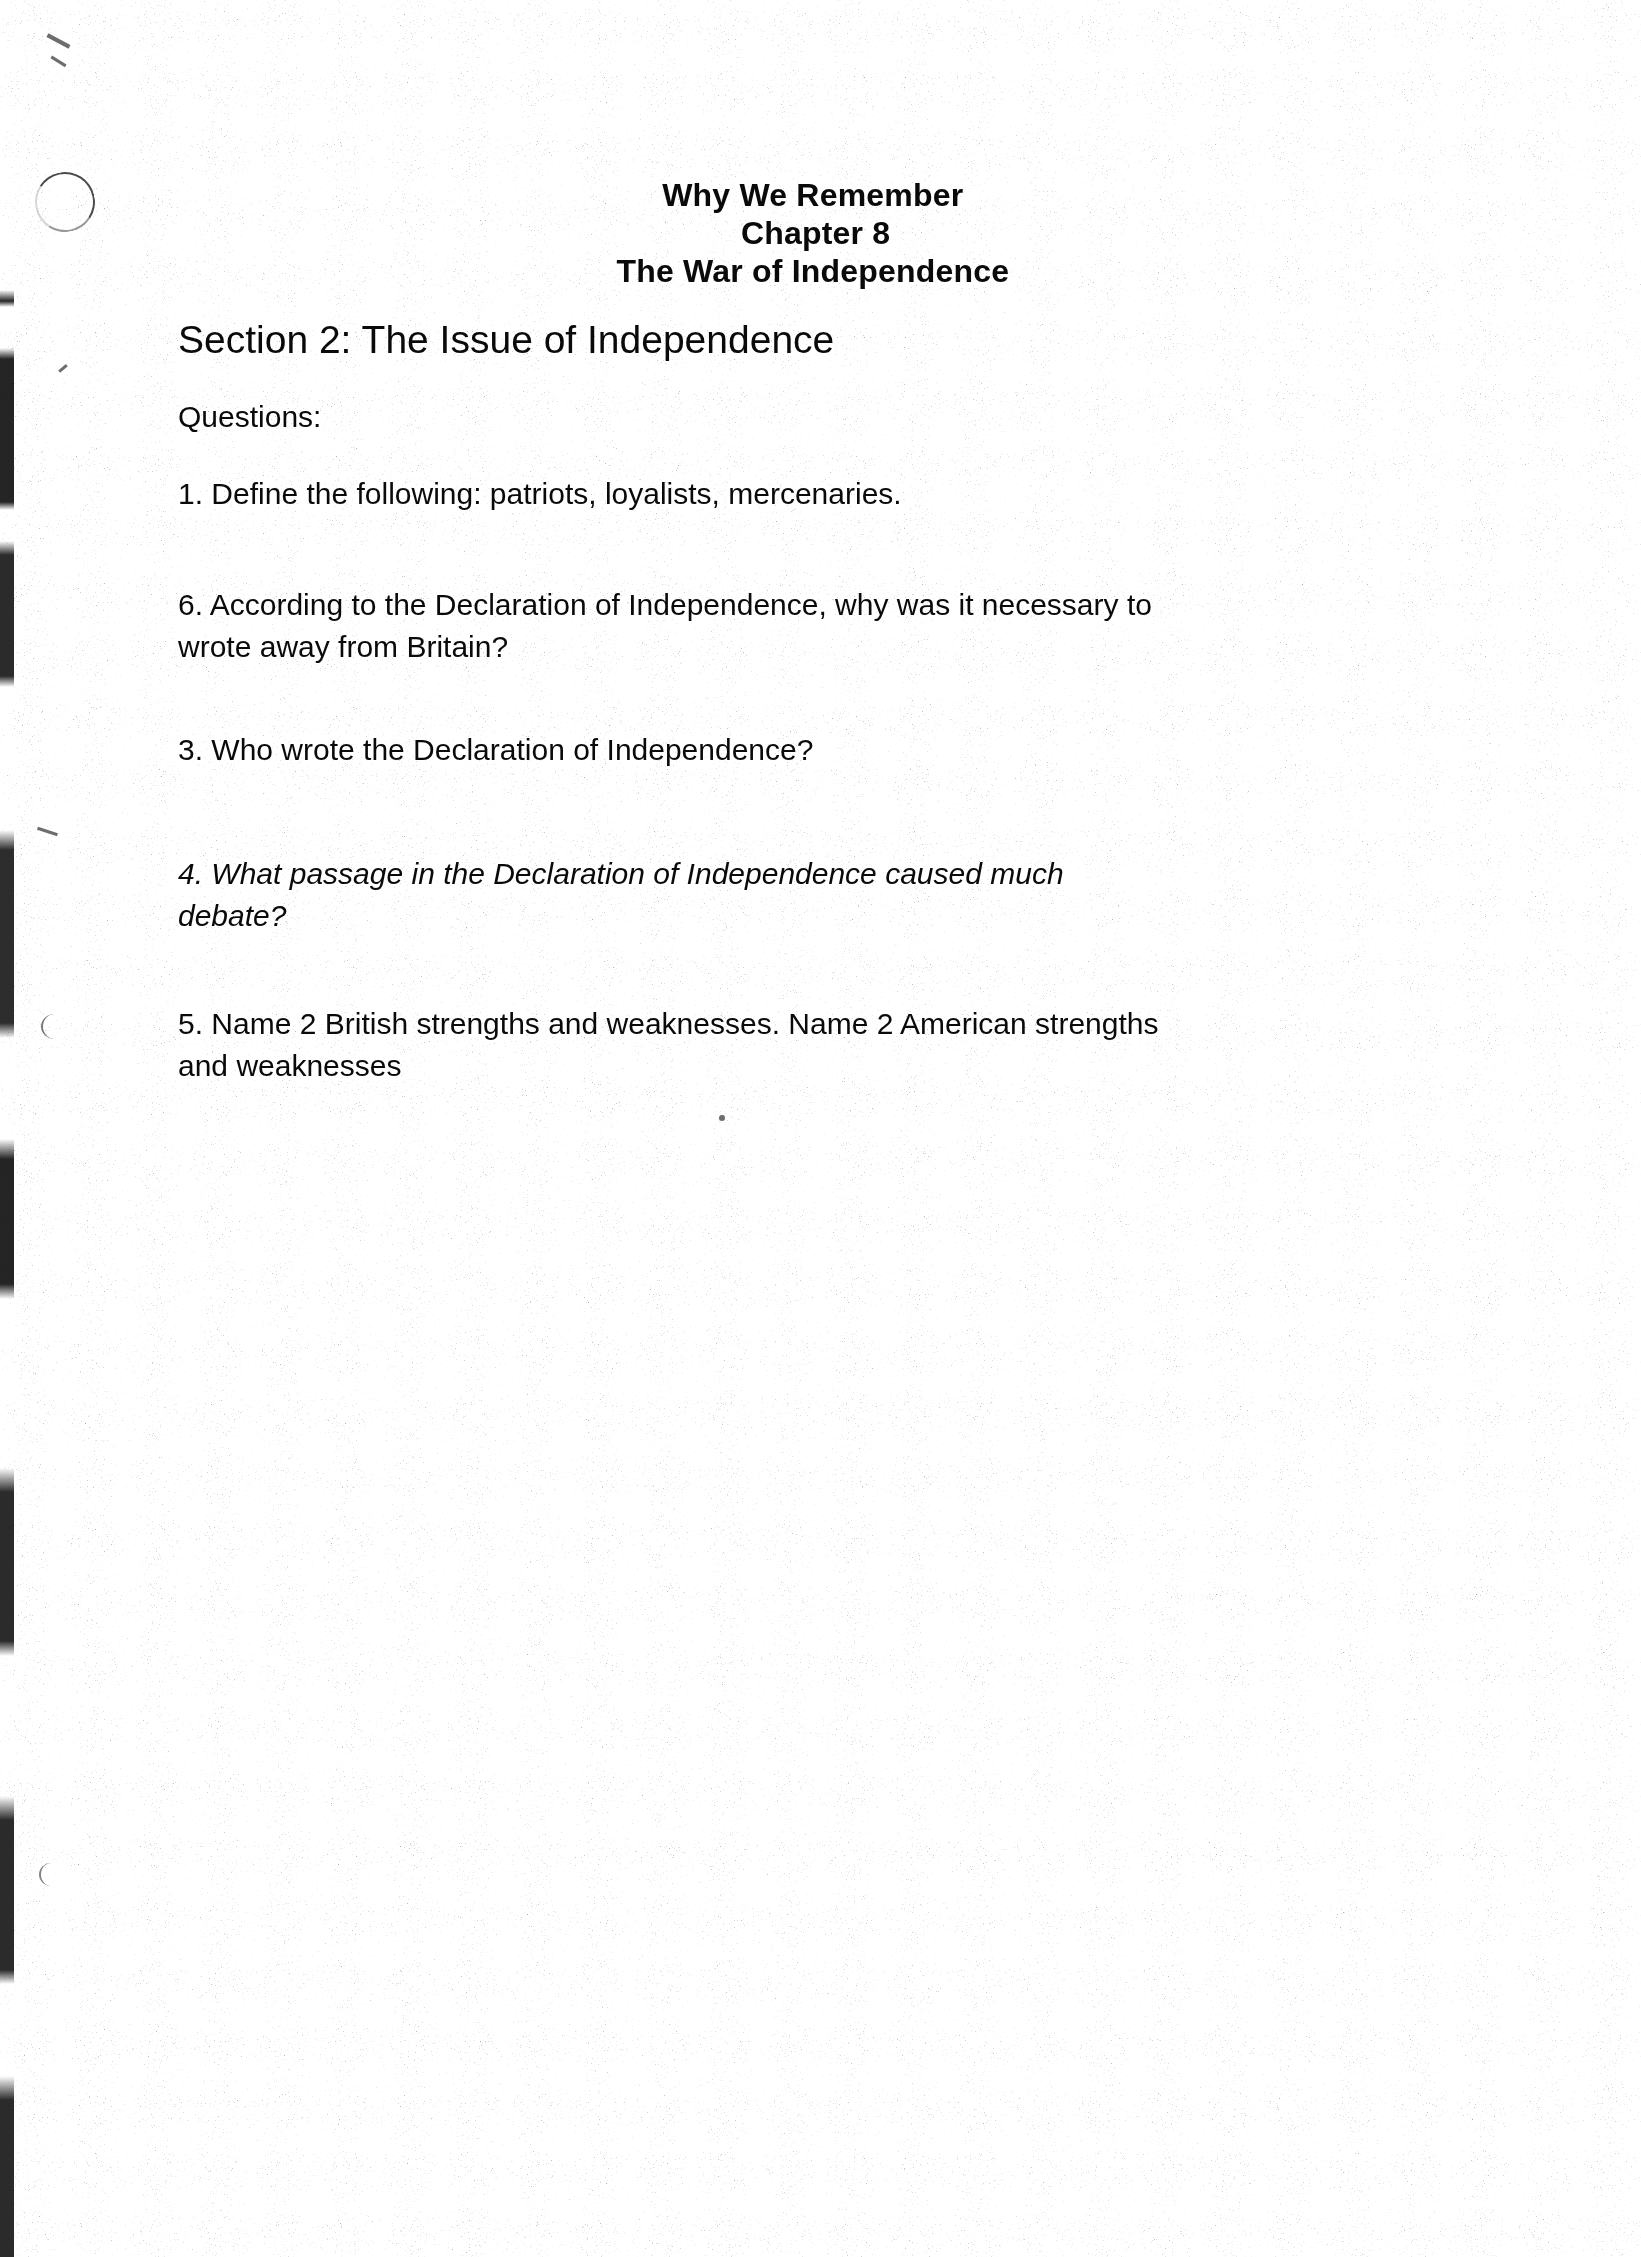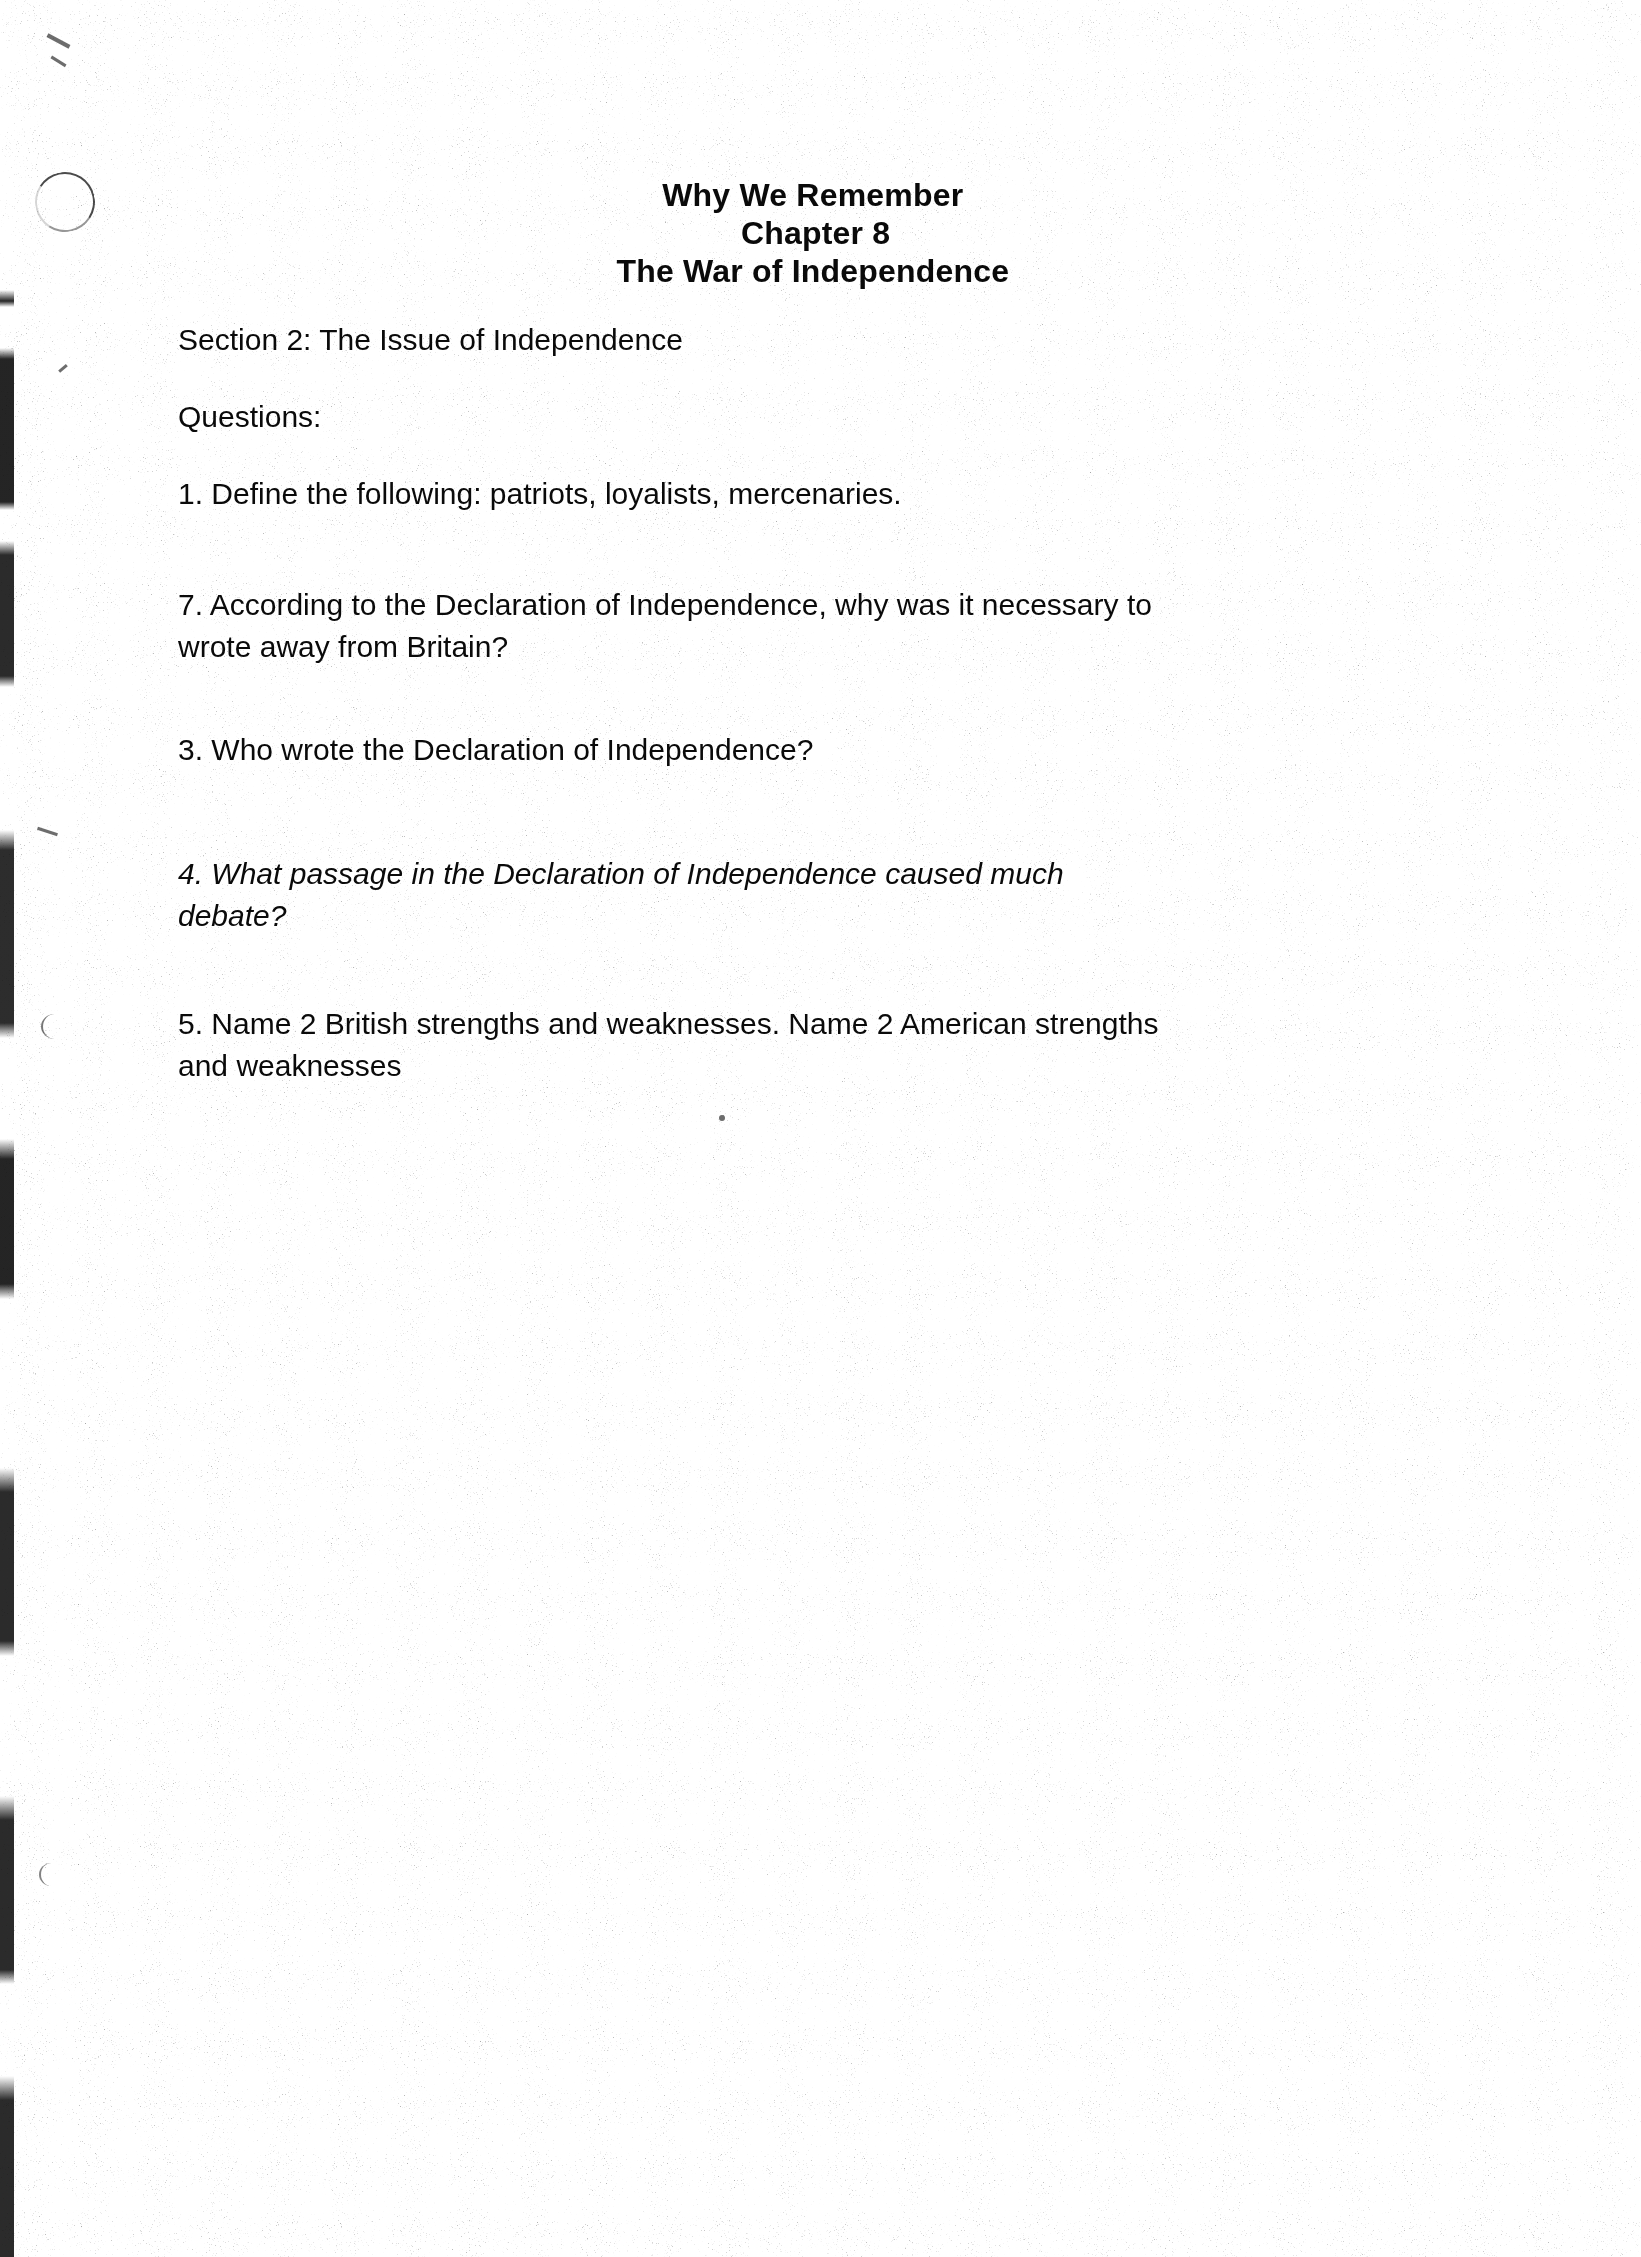--- a/index.html
+++ b/index.html
@@ -114,21 +114,21 @@
     white-space: pre;
   }
   .title-line-1 { margin-left: -15.4px; }
   .title-line-2 { margin-left: -9.7px; }
   .title-line-3 { margin-left: -15.4px; }
 
   .section-line {
     position: absolute;
     left: 178px;
     top: 321px;
-    font-size: 30px;
+    font-size: 39px;
     line-height: 37px;
     white-space: nowrap;
   }
 
   .questions-label {
     position: absolute;
     left: 178px;
     top: 398px;
     font-size: 30px;
     line-height: 37px;
@@ -199,21 +199,21 @@
 
     <div class="section-line">Section 2: The Issue of Independence</div>
 
     <div class="questions-label">Questions:</div>
 
     <div class="q q1">
       <span class="ln">1. Define the following: patriots, loyalists, mercenaries.</span>
     </div>
 
     <div class="q q2">
-      <span class="ln">7. According to the Declaration of Independence, why was it necessary to</span>
+      <span class="ln">6. According to the Declaration of Independence, why was it necessary to</span>
       <span class="ln">wrote away from Britain?</span>
     </div>
 
     <div class="q q3">
       <span class="ln">3. Who wrote the Declaration of Independence?</span>
     </div>
 
     <div class="q q4">
       <span class="ln">4. What passage in the Declaration of Independence caused much</span>
       <span class="ln">debate?</span>

